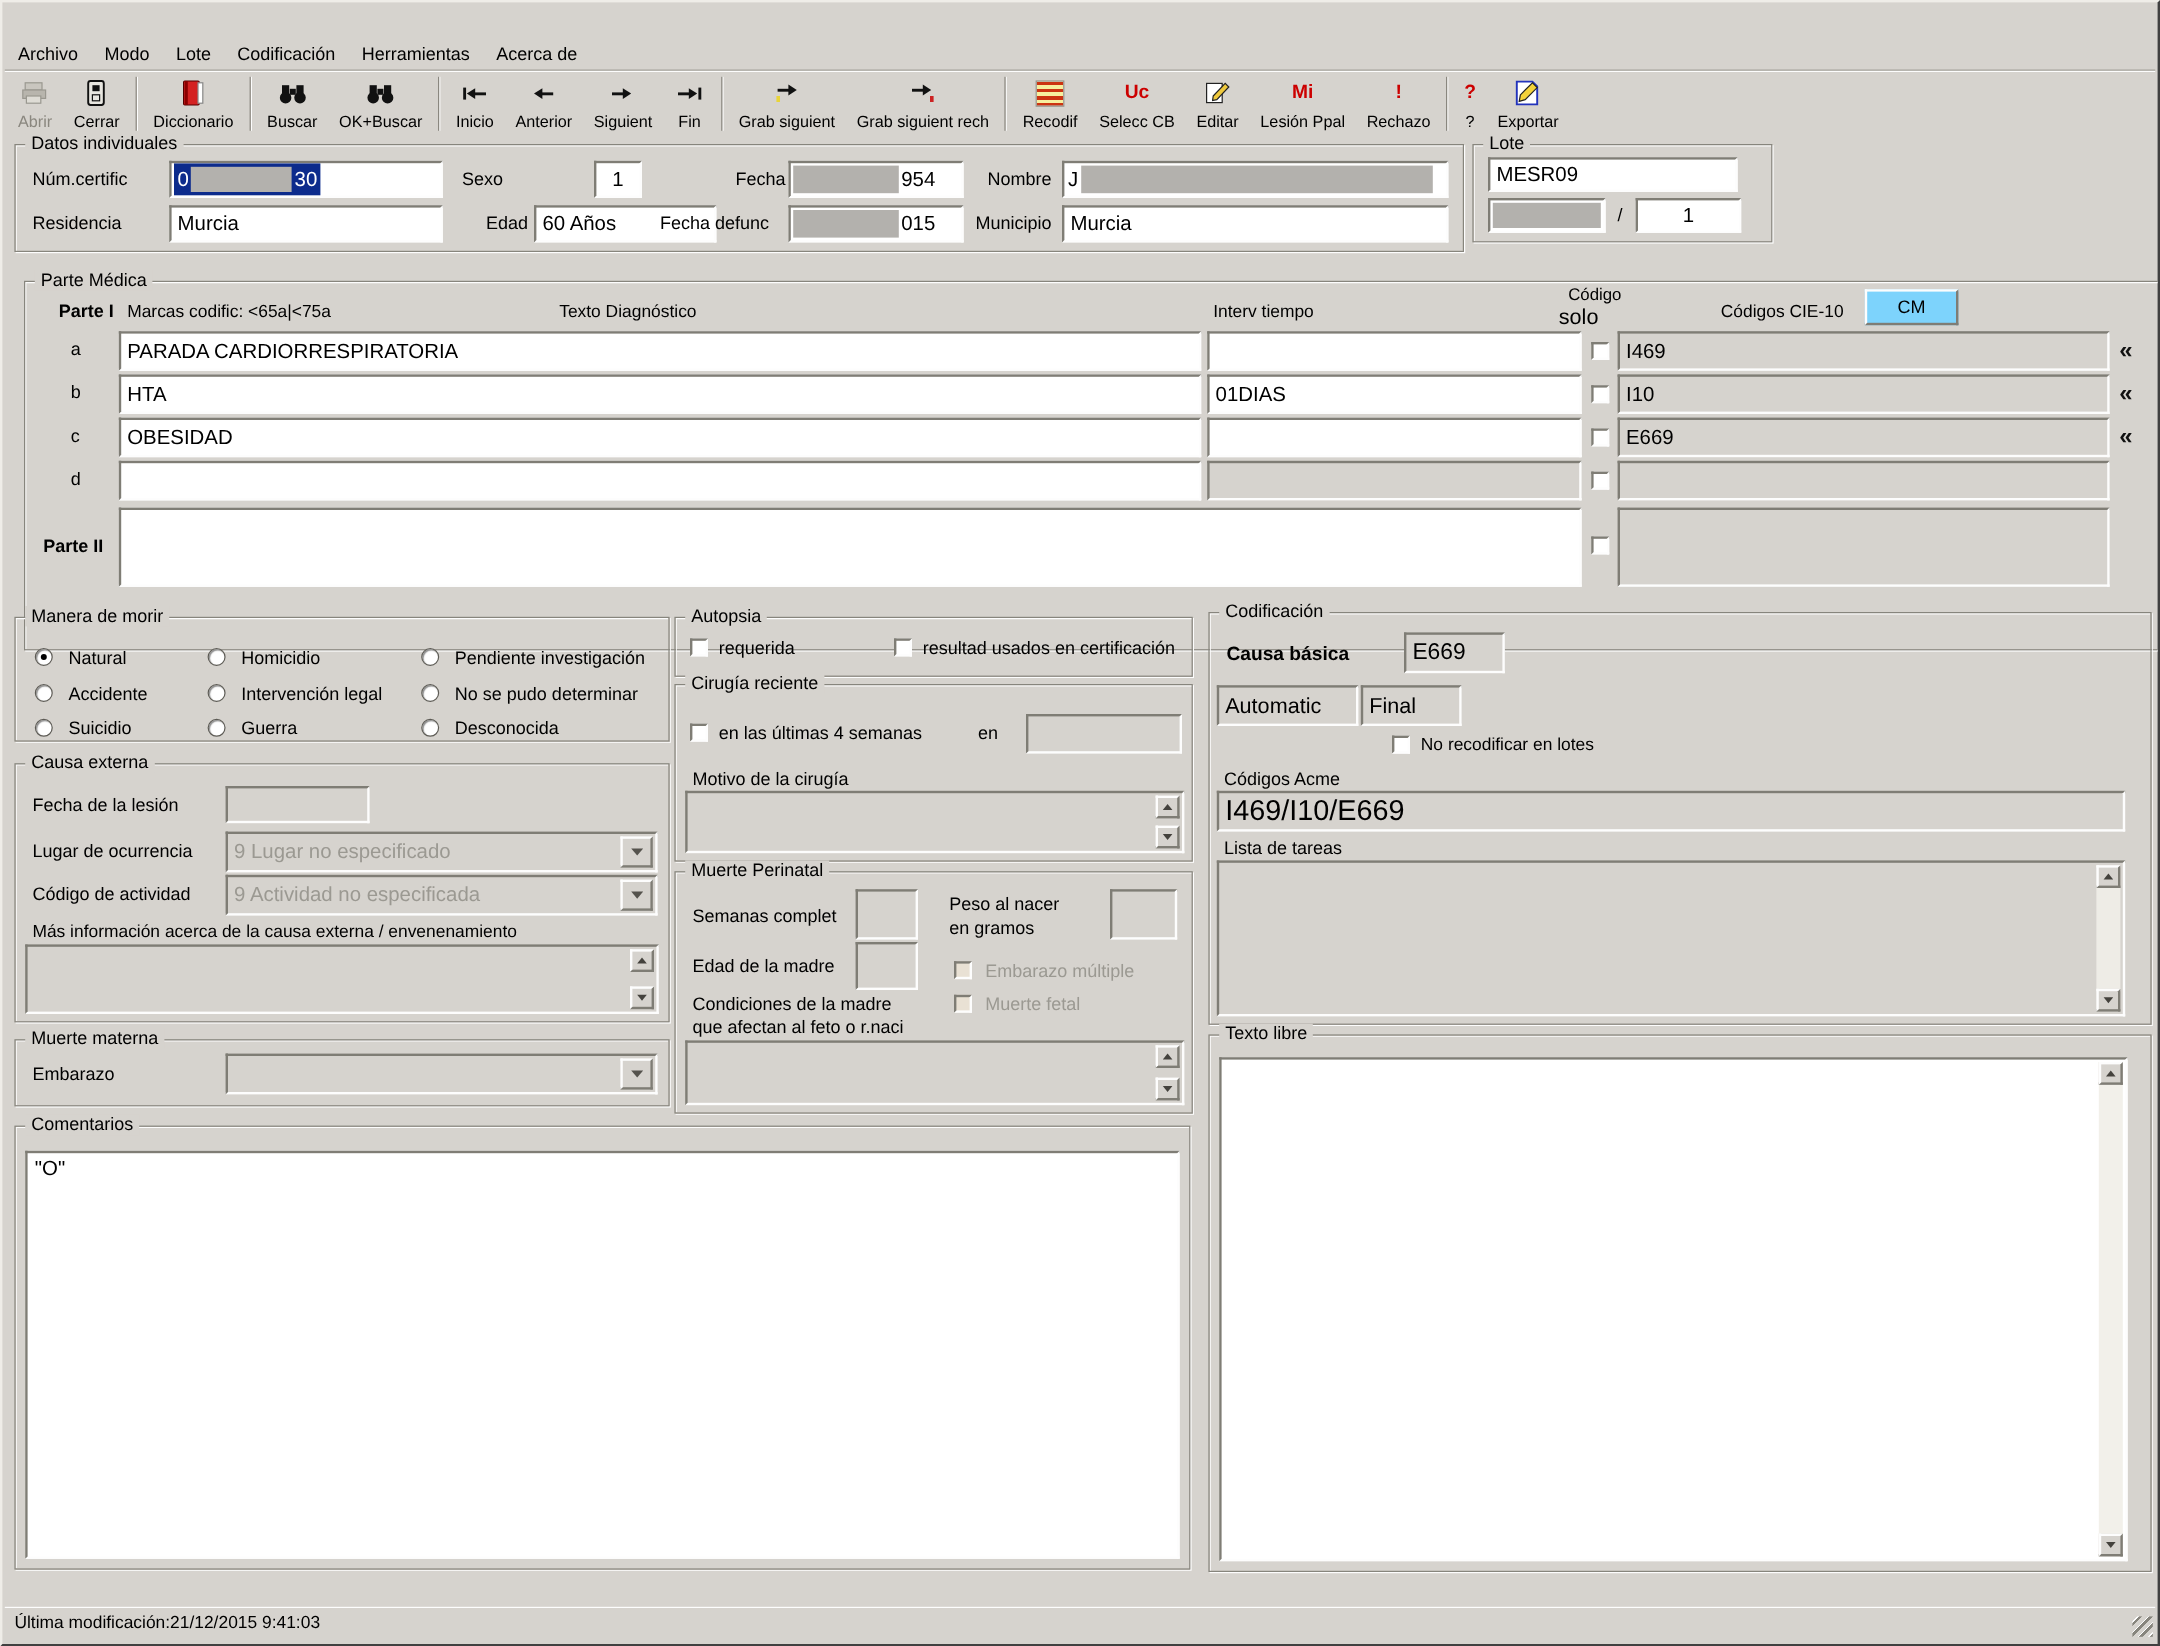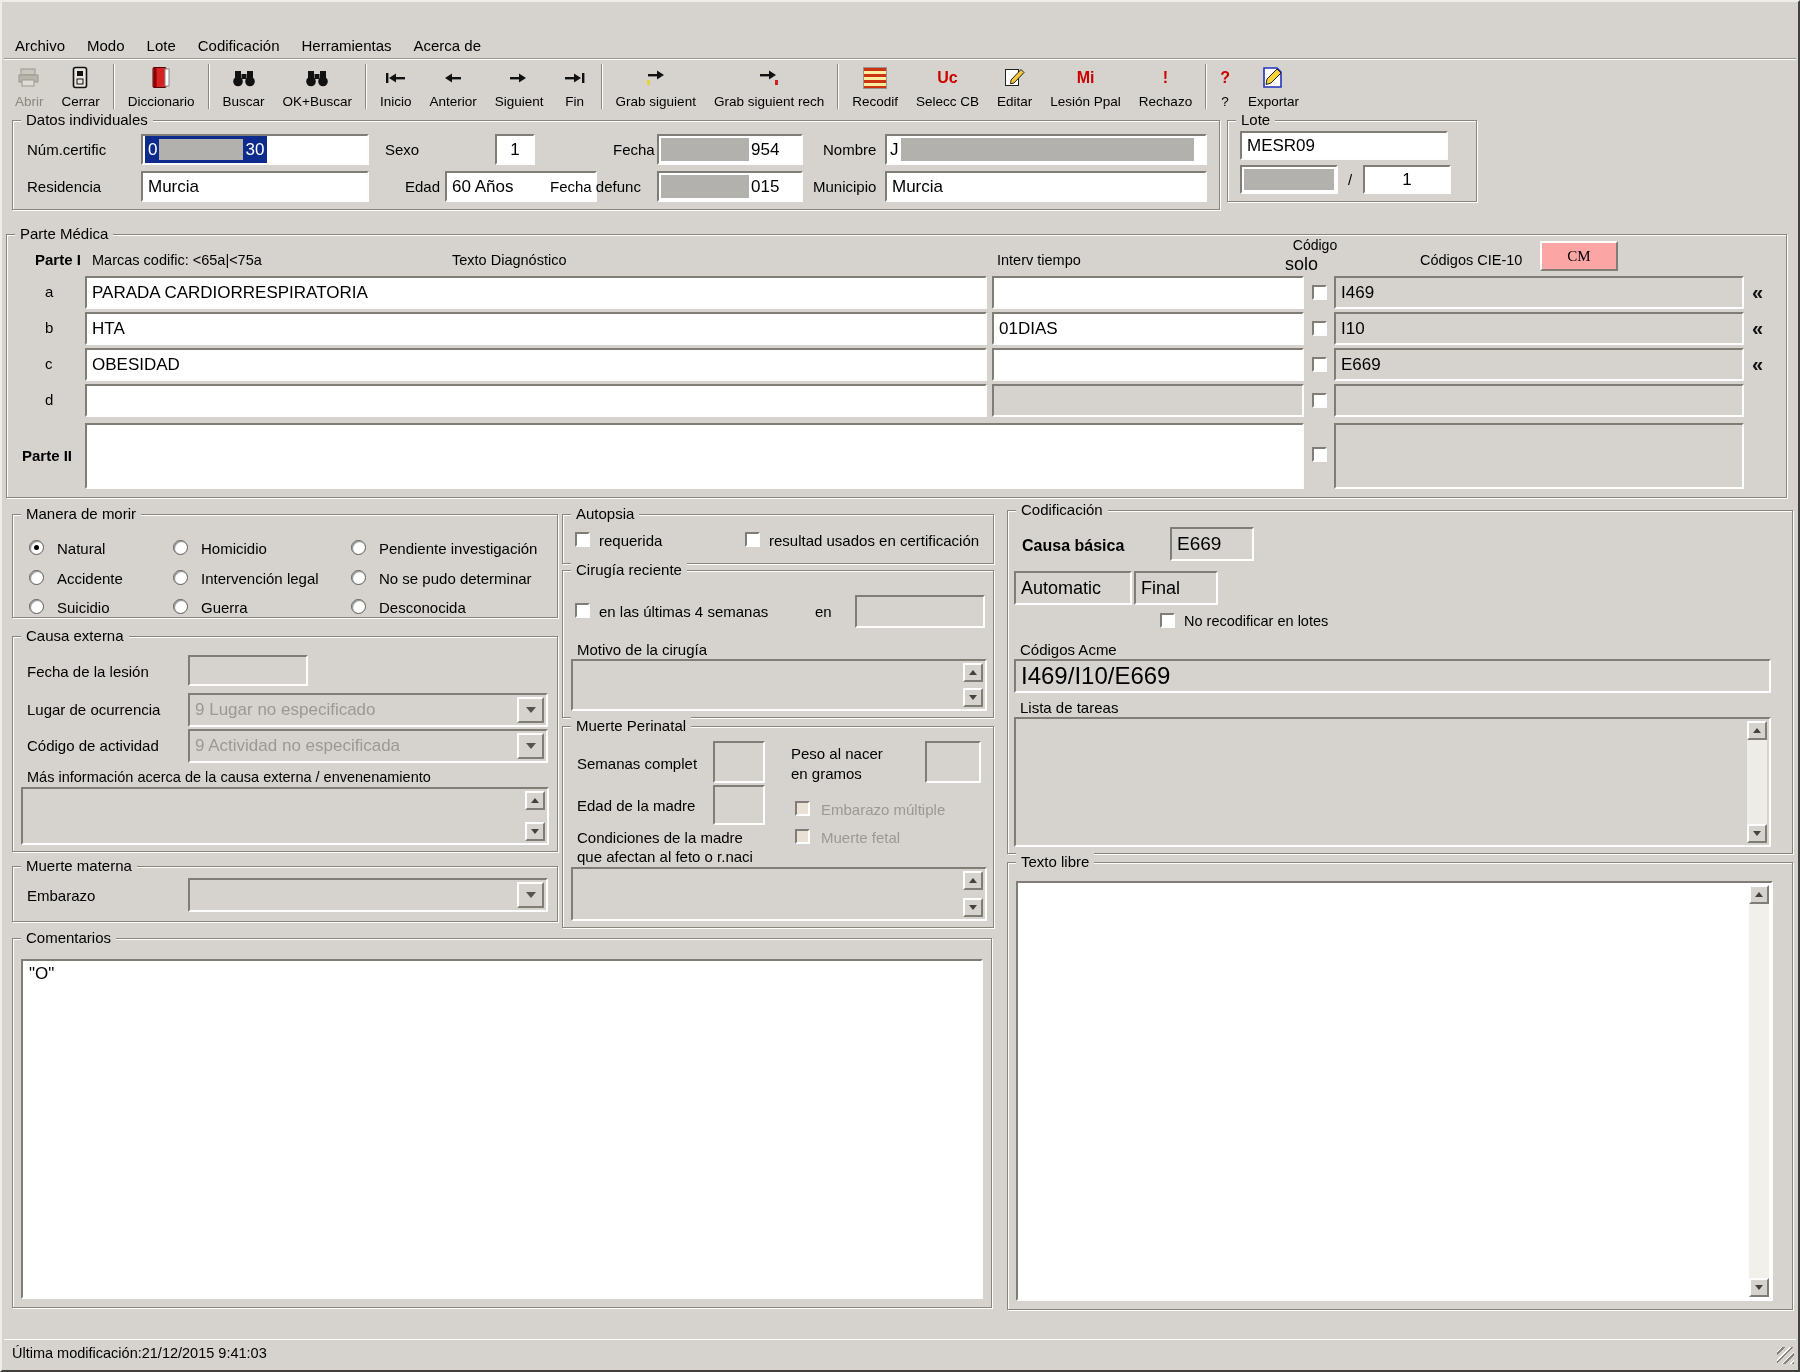--- a/index.html
+++ b/index.html
@@ -35,21 +35,21 @@
   .cb.dis{background:#e9e1d4;}
   .radio{position:absolute;width:15px;height:15px;border-radius:50%;background:#fff;border:1px solid #5d5b55;box-shadow:inset 1px 1px 1px rgba(0,0,0,.45);box-sizing:border-box;}
   .radio.on::after{content:'';position:absolute;left:4px;top:4px;width:5px;height:5px;border-radius:50%;background:#000;}
   .ddb{position:absolute;right:2px;top:2px;bottom:2px;width:27px;background:#d6d3ce;border:2px solid;border-color:#fdfdfd #7f7d75 #7f7d75 #fdfdfd;display:flex;align-items:center;justify-content:center;box-sizing:border-box;}
   .tri-dn{width:0;height:0;border-left:5px solid transparent;border-right:5px solid transparent;border-top:6px solid #55534d;}
   .tri-up-s{width:0;height:0;border-left:4px solid transparent;border-right:4px solid transparent;border-bottom:5px solid #44423d;}
   .tri-dn-s{width:0;height:0;border-left:4px solid transparent;border-right:4px solid transparent;border-top:5px solid #44423d;}
   .sb{position:absolute;width:20px;height:19px;background:#d6d3ce;border:2px solid;border-color:#fdfdfd #7f7d75 #7f7d75 #fdfdfd;display:flex;align-items:center;justify-content:center;box-sizing:border-box;}
   .vtrack{position:absolute;right:2px;top:2px;bottom:2px;width:20px;background:#eeece6;}
   .chev{position:absolute;font-size:20px;font-weight:bold;color:#111;}
-  .btn{position:absolute;background:#fca5a5;border:2px solid;border-color:#fdfdfd #7f7d75 #7f7d75 #fdfdfd;display:flex;align-items:center;justify-content:center;font-size:15px;box-sizing:border-box;font-family:Liberation Serif, serif;}
+  .btn{position:absolute;background:#7dd3fc;border:2px solid;border-color:#fdfdfd #7f7d75 #7f7d75 #fdfdfd;display:flex;align-items:center;justify-content:center;font-size:15px;box-sizing:border-box;}
   .statusbar{position:absolute;left:2px;bottom:4px;width:1792px;height:27px;border-top:1px solid #fdfdfd;box-sizing:border-box;}
   .statustext{position:absolute;left:8px;top:5px;font-size:14.5px;}
   .grip{position:absolute;right:2px;bottom:2px;width:17px;height:17px;background:repeating-linear-gradient(135deg,transparent 0 3px,#fdfdfd 3px 4px,#87857d 4px 6px);}
   .recodif-icon{width:22px;height:20px;border:1px solid #99958c;background:repeating-linear-gradient(180deg,#cc3311 0 3px,#f7ef9f 3px 6px);}
 </style>
 </head>
 <body>
 
 <div id="app">
 
@@ -262,21 +262,21 @@
   <div class="group" style="left:1225px;top:118px;width:250px;height:82px;">
     <span class="glabel">Lote</span>
     <div class="fld" style="left:12px;top:10px;width:208px;height:29px;">MESR09</div>
     <div class="fld" style="left:12px;top:44px;width:98px;height:29px;padding:0 2px;">
       <span class="redact" style="display:inline-block;width:100%;height:21px;"></span>
     </div>
     <span class="lbl" style="left:120px;top:50px;">/</span>
     <div class="fld center" style="left:135px;top:44px;width:88px;height:29px;">1</div>
   </div>
 
-  <div class="group" style="left:4px;top:232px;width:1781px;height:264px;">
+  <div class="group" style="left:18px;top:232px;width:1781px;height:308px;">
     <span class="glabel">Parte Médica</span>
     <span class="lbl b" style="left:15px;top:16px;margin-left:13px;">Parte I</span>
     <span class="lbl" style="left:85px;top:17px;font-size:14.5px;">Marcas codific: &lt;65a|&lt;75a</span>
     <span class="lbl" style="left:445px;top:17px;font-size:14.5px;">Texto Diagnóstico</span>
     <span class="lbl" style="left:990px;top:17px;font-size:14.5px;">Interv tiempo</span>
     <span class="lbl" style="left:1278px;top:2px;width:60px;text-align:center;font-size:14px;">Código</span>
     <span class="lbl" style="left:1278px;top:19px;width:60px;text-align:left;font-size:18px;">solo</span>
     <span class="lbl" style="left:1413px;top:17px;font-size:14.5px;">Códigos CIE-10</span>
     <div class="btn" style="left:1533px;top:6px;width:78px;height:30px;">CM</div>
 

